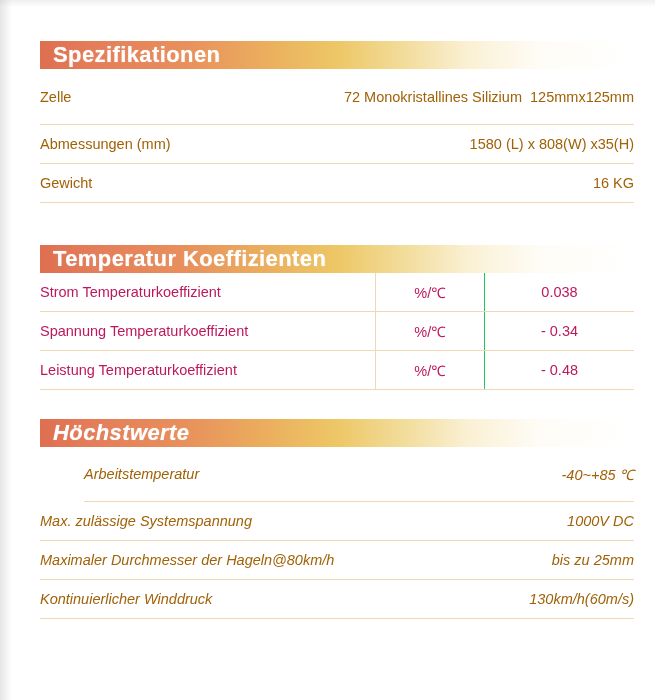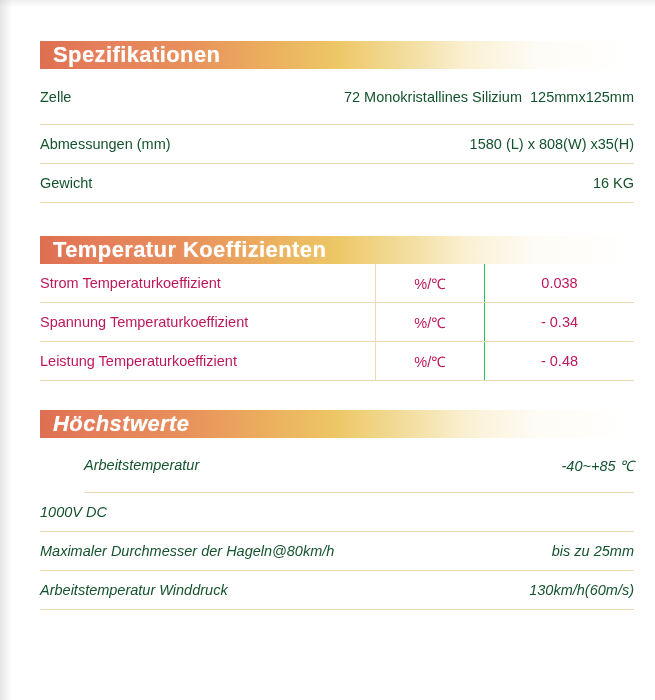--- a/index.html
+++ b/index.html
@@ -40,21 +40,21 @@
     letter-spacing: 0.4px;
     padding-left: 13px;
     line-height: 1;
     text-shadow: 0 0 1px rgba(255,255,255,0.6);
   }
   .row {
     display: flex; align-items: center; justify-content: space-between;
     height: 38px;
     border-bottom: 1px solid #efd9b4;
     font-size: 14.5px;
-    color: #14532d;
+    color: #a16207;
   }
   .row.first { height: 55px; }
   .row .label { white-space: pre; }
   .row .value { white-space: pre; text-align: right; }
   
   .trow {
     display: flex; align-items: stretch;
     height: 38px;
     border-bottom: 1px solid #efd9b4;
     font-size: 14.5px;
@@ -70,21 +70,21 @@
     width: 149px; border-left: 1px solid #22c55e;
     display: flex; align-items: center; justify-content: center;
   }
   .row.noct { height: 47px; }
   .row.noct .noct-value {
     width: 257px;
     text-align: center;
     padding-right: 38px;
     box-sizing: border-box;
   }
-  .section-2 { margin-top: 33px; }
+  .section-2 { margin-top: 42px; }
   .section-3 { margin-top: 29px; font-style: italic; }
   .section-3 .row.first { height: 54px; margin-left: 44px; }
 </style>
 </head>
 <body>
 
 <div class="scan-edge-left"></div>
 <div class="scan-edge-top"></div>
 
 <div class="content">
@@ -130,25 +130,26 @@
 
   <div class="section section-3">
     <div class="bar">
       <span class="bar-title">Höchstwerte</span>
     </div>
     <div class="row first">
       <span class="label">Arbeitstemperatur</span>
       <span class="value">-40~+85 ℃</span>
     </div>
     <div class="row">
+      <span class="label">Max. zulässige Systemspannung</span>
       <span class="value">1000V DC</span>
     </div>
     <div class="row">
       <span class="label">Maximaler Durchmesser der Hageln@80km/h</span>
       <span class="value">bis zu 25mm</span>
     </div>
     <div class="row">
-      <span class="label">Arbeitstemperatur Winddruck</span>
+      <span class="label">Kontinuierlicher Winddruck</span>
       <span class="value">130km/h(60m/s)</span>
     </div>
   </div>
 
 </div>
 
 </body></html>

